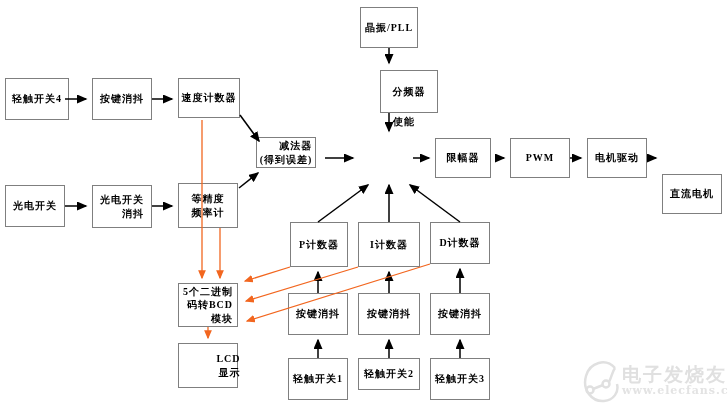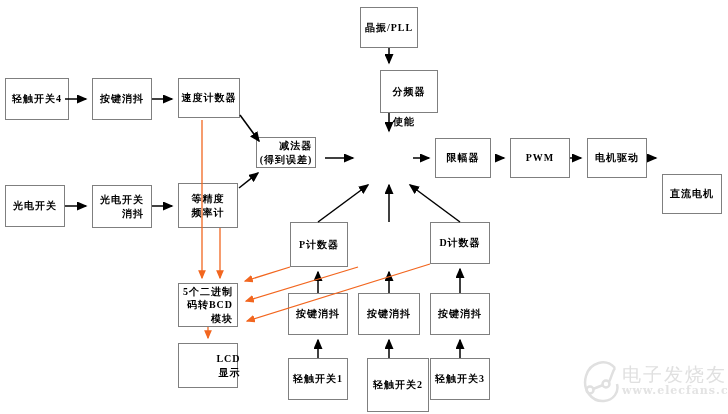--- a/index.html
+++ b/index.html
@@ -13,21 +13,21 @@
     font-size:10px;font-weight:bold;color:#000;line-height:1.35;
     letter-spacing:1px;white-space:pre-line;font-family:Liberation Serif, serif;
   }
   #arrow-layer{position:absolute;left:0;top:0;width:728px;height:414px;pointer-events:none;}
   .floating-label{
     position:absolute;font-size:10px;font-weight:bold;color:#000;letter-spacing:1px;
   }
   #watermark{position:absolute;left:580px;top:348px;width:148px;height:66px;}
   #wm-logo{position:absolute;left:2px;top:6px;}
   #wm-brand{
-    position:absolute;left:42px;top:14px;font-size:19px;font-weight:normal;color:#e0e0e0;
+    position:absolute;left:42px;top:14px;font-size:19px;font-weight:bold;color:#e0e0e0;
     letter-spacing:2px;white-space:nowrap;
   }
   #wm-url{
     position:absolute;left:42px;top:36px;font-size:11px;font-weight:bold;color:#e3e3e3;
     letter-spacing:1px;white-space:nowrap;
   }
 </style>
 </head>
 <body>
 
@@ -46,32 +46,33 @@
 频率计</div>
 
   <div class="node" style="left:256px;top:137px;width:60px;height:31px;">减法器
 (得到误差)</div>
   <div class="node" style="left:435px;top:138px;width:56px;height:40px;">限幅器</div>
   <div class="node" style="left:510px;top:138px;width:60px;height:40px;">PWM</div>
   <div class="node" style="left:587px;top:138px;width:60px;height:40px;">电机驱动</div>
   <div class="node" style="left:662px;top:138px;width:60px;height:40px;margin-top:36px;">直流电机</div>
 
   <div class="node" style="left:290px;top:222px;width:58px;height:45px;">P计数器</div>
+  <div class="node" style="left:358px;top:222px;width:62px;height:45px;">I计数器</div>
   <div class="node" style="left:430px;top:222px;width:60px;height:42px;">D计数器</div>
 
   <div class="node" style="left:178px;top:283px;width:60px;height:44px;">5个二进制
 码转BCD
 模块</div>
   <div class="node" style="left:178px;top:343px;width:60px;height:45px;padding-left:41px;">LCD显示</div>
 
   <div class="node" style="left:288px;top:293px;width:60px;height:42px;">按键消抖</div>
   <div class="node" style="left:358px;top:293px;width:62px;height:42px;">按键消抖</div>
   <div class="node" style="left:430px;top:293px;width:60px;height:42px;">按键消抖</div>
   <div class="node" style="left:288px;top:358px;width:60px;height:42px;">轻触开关1</div>
-  <div class="node" style="left:367px;top:358px;width:62px;height:54px;">轻触开关2</div>
+  <div class="node" style="left:358px;top:358px;width:62px;height:32px;">轻触开关2</div>
   <div class="node" style="left:430px;top:358px;width:60px;height:42px;">轻触开关3</div>
 
   <div class="floating-label" style="left:393px;top:115px;">使能</div>
 
   <svg id="arrow-layer" viewBox="0 0 728 414" xmlns="http://www.w3.org/2000/svg">
     <defs>
       <marker id="ab" markerWidth="7" markerHeight="6" refX="6" refY="3" orient="auto">
         <path d="M0,0 L7,3 L0,6 z" fill="#000000"></path>
       </marker>
       <marker id="ao" markerWidth="7" markerHeight="6" refX="6" refY="3" orient="auto">

